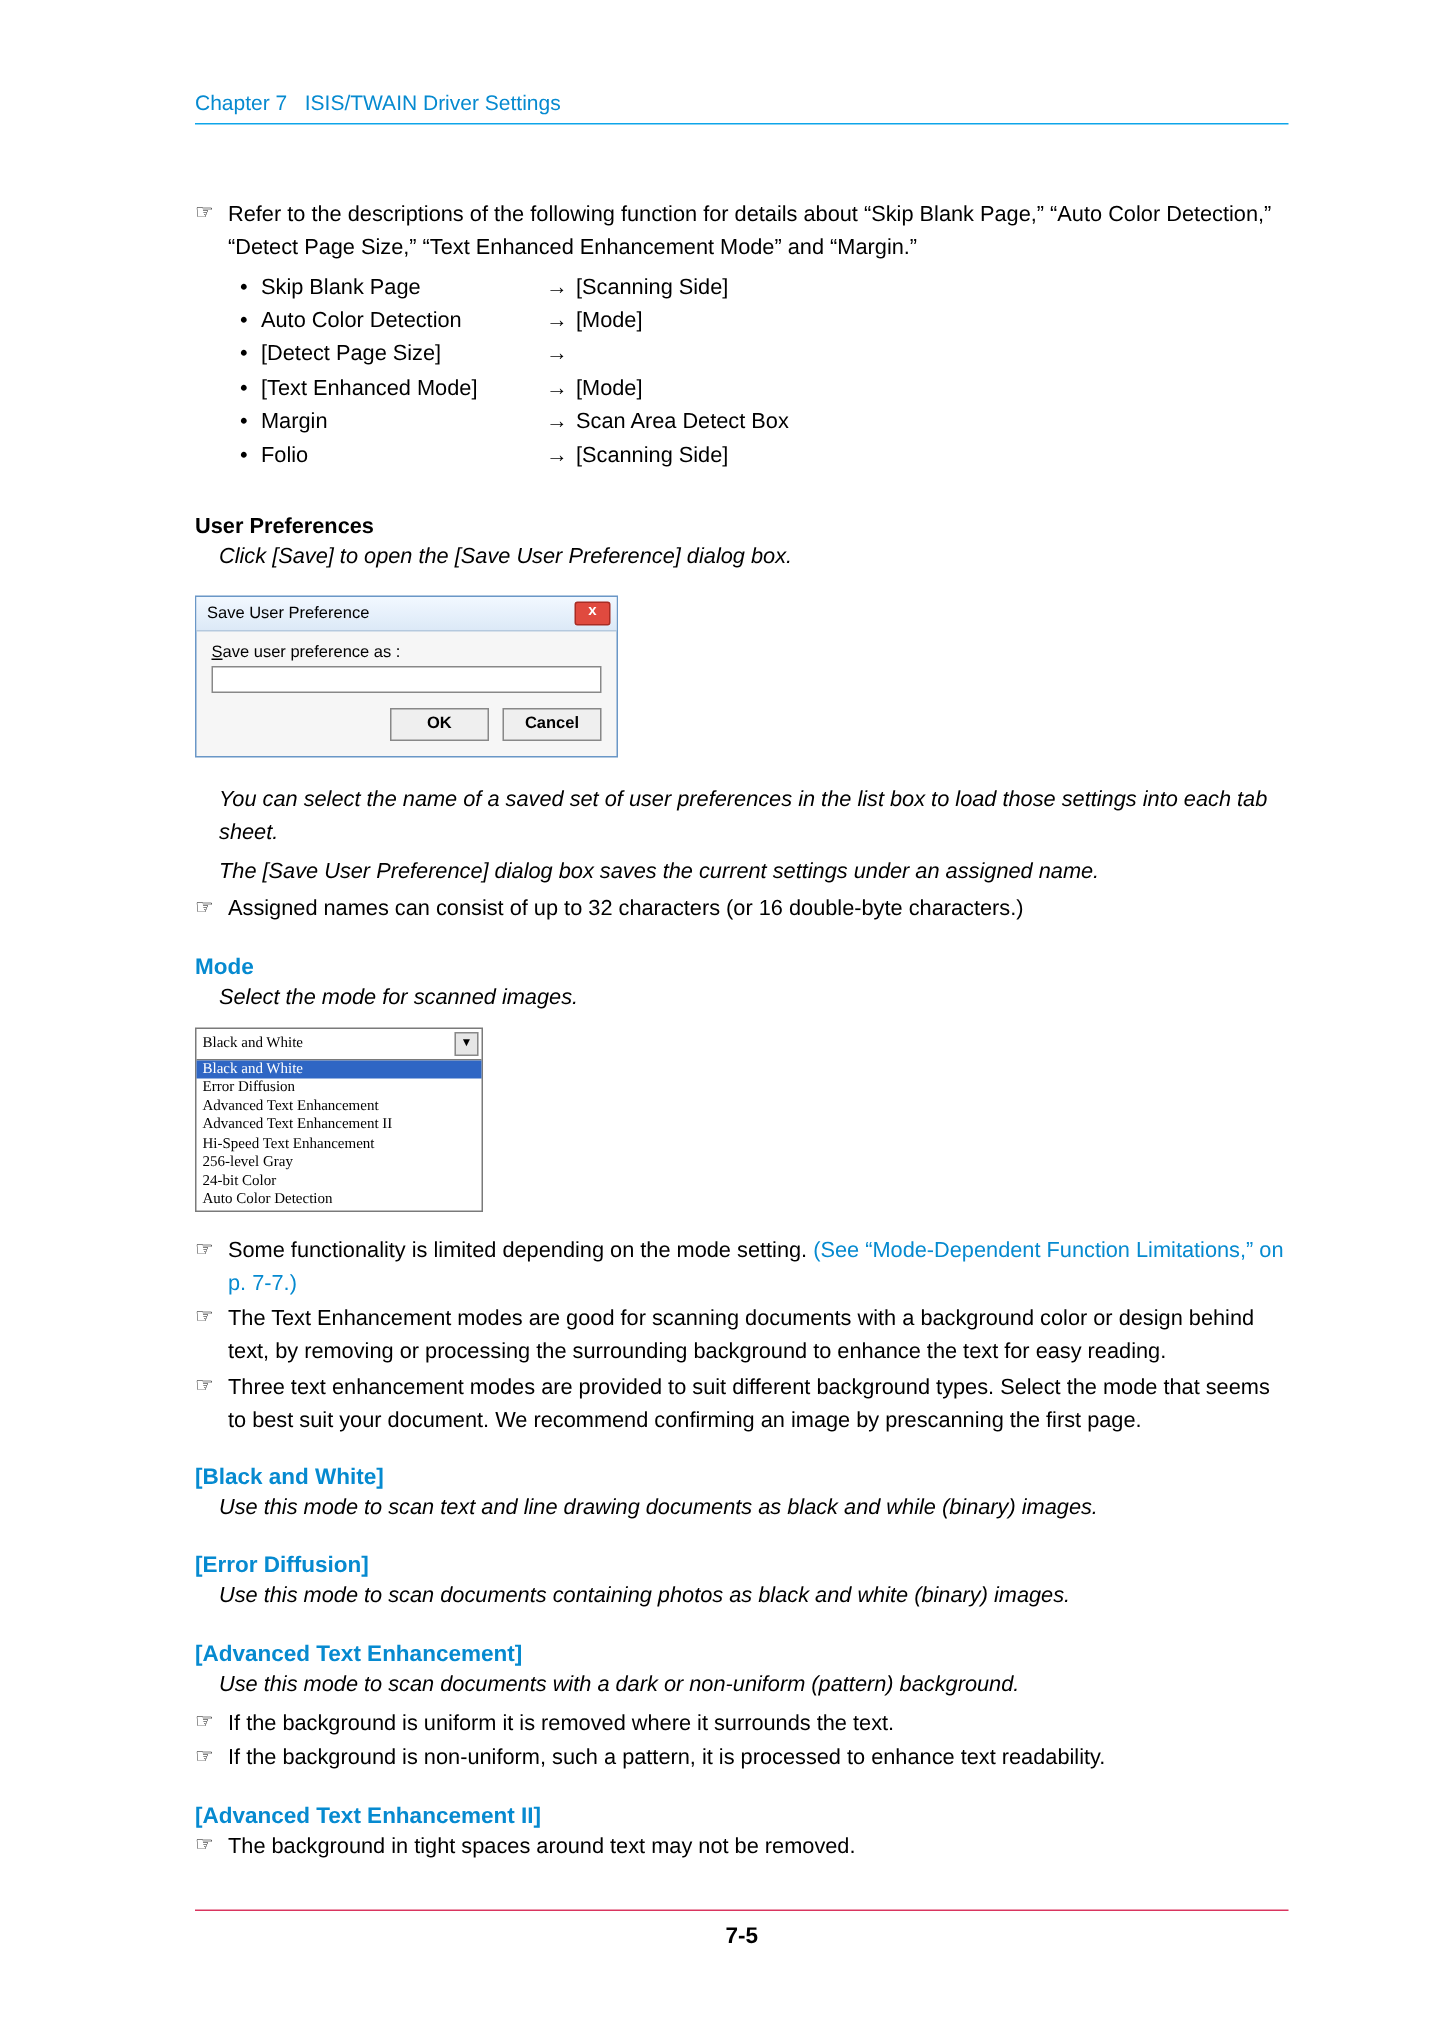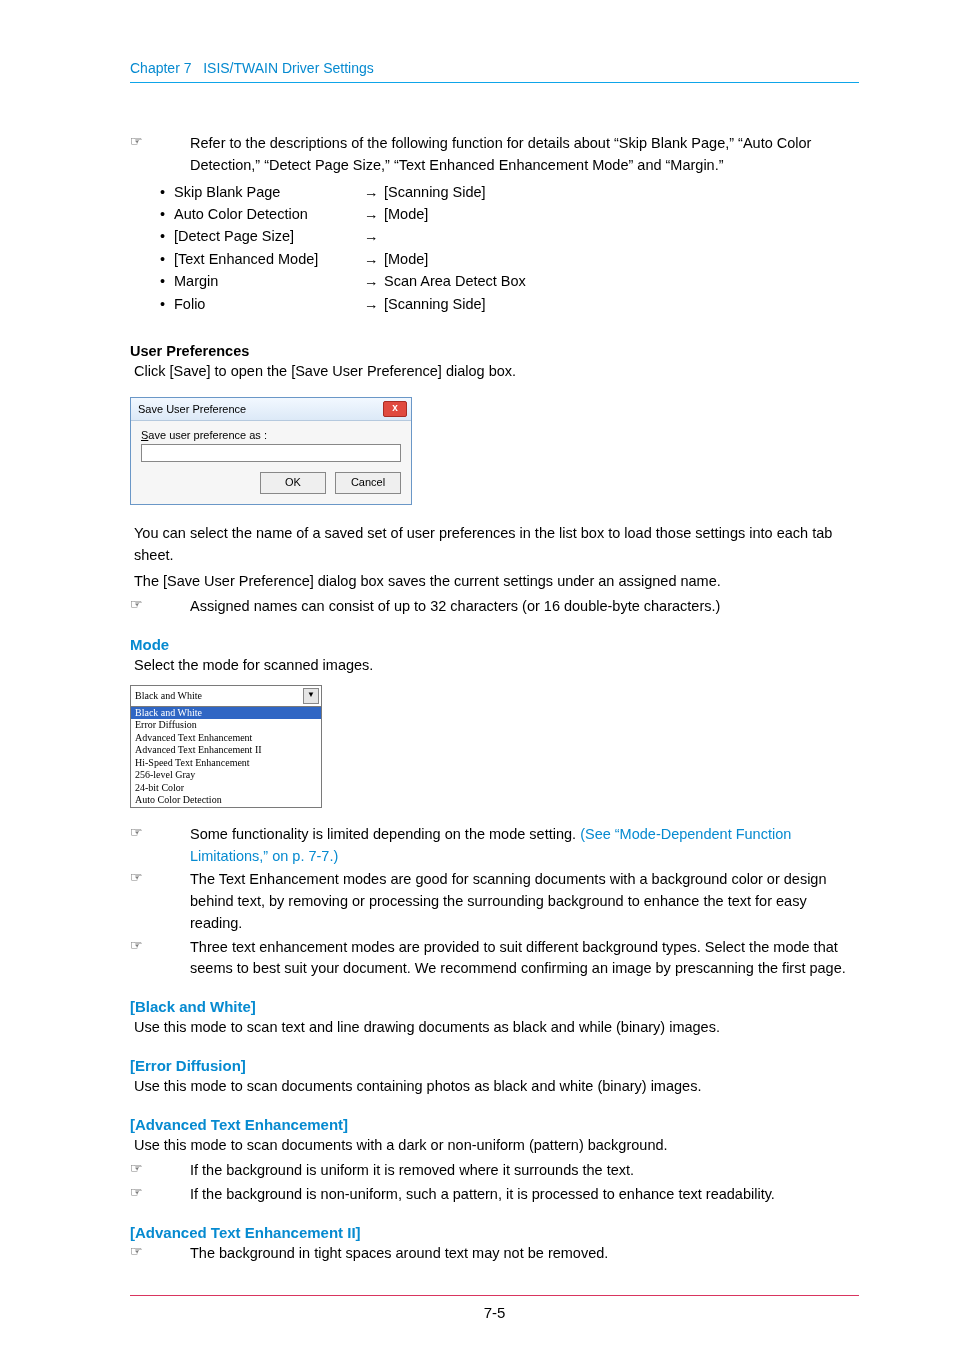--- a/index.html
+++ b/index.html
@@ -29,21 +29,20 @@
     margin-bottom: 2px;
   }
   .note-icon {
     flex: 0 0 22px;
     font-size: 14px;
     color: #000;
   }
   .note-body {
     flex: 1;
     line-height: 1.5;
-    margin-left: 38px;
   }
   .ref-table {
     margin-top: 4px;
     margin-left: 30px;
   }
   .ref-row {
     display: flex;
     line-height: 1.55;
   }
   .ref-bullet {
@@ -63,21 +62,22 @@
     margin-top: 28px;
     margin-bottom: 2px;
   }
   .section-h.colored {
     color: #068ad0;
     font-size: 15px;
     margin-top: 18px;
   }
   .body-p {
     line-height: 1.5;
-    margin: 0 0 4px 4px;
+    margin: 0 0 4px 16px;
+    font-style: italic;
   }
   
   .dialog-save {
     width: 280px;
     border: 1px solid #6a97c7;
     margin: 14px 0 18px 0;
     font-family: Tahoma, Arial, sans-serif;
     font-size: 11px;
     background: #f6f6f6;
   }
@@ -114,20 +114,21 @@
   .dialog-input {
     width: 100%;
     height: 18px;
     border: 1px solid #888;
     background: #fff;
     box-sizing: border-box;
   }
   .dialog-buttons {
     text-align: right;
     margin-top: 10px;
+    font-weight: bold;
   }
   .dlg-btn {
     display: inline-block;
     width: 64px;
     height: 20px;
     line-height: 18px;
     text-align: center;
     border: 1px solid #888;
     background: #efefef;
     font-size: 11px;
@@ -171,20 +172,21 @@
   }
   .link-inline {
     color: #068ad0;
   }
   .footer {
     border-top: 1px solid #d9355f;
     text-align: center;
     padding-top: 8px;
     margin-top: 30px;
     font-size: 15px;
+    font-weight: bold;
   }
 </style>
 </head>
 <body>
 
 <div class="page">
 
   <div class="header-line">
     <span>Chapter 7</span>&nbsp;&nbsp;&nbsp;<span>ISIS/TWAIN Driver Settings</span>
   </div>

